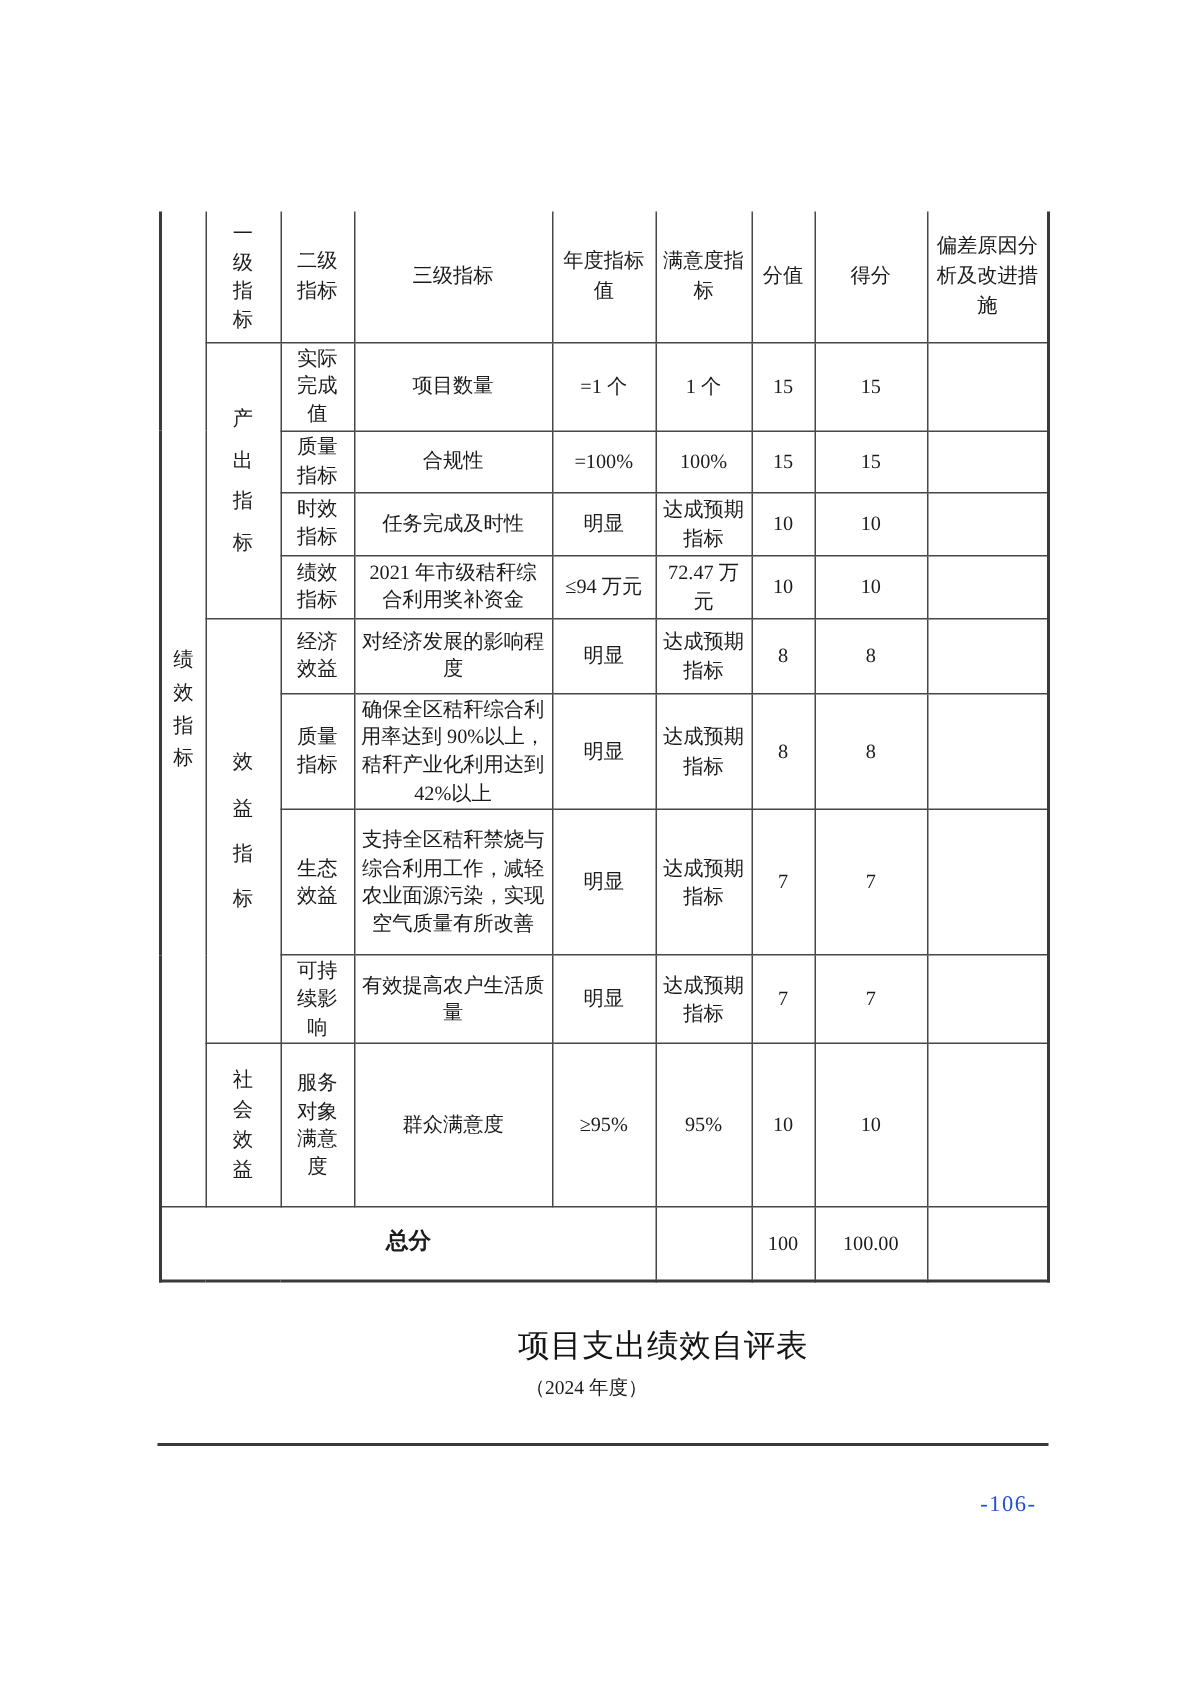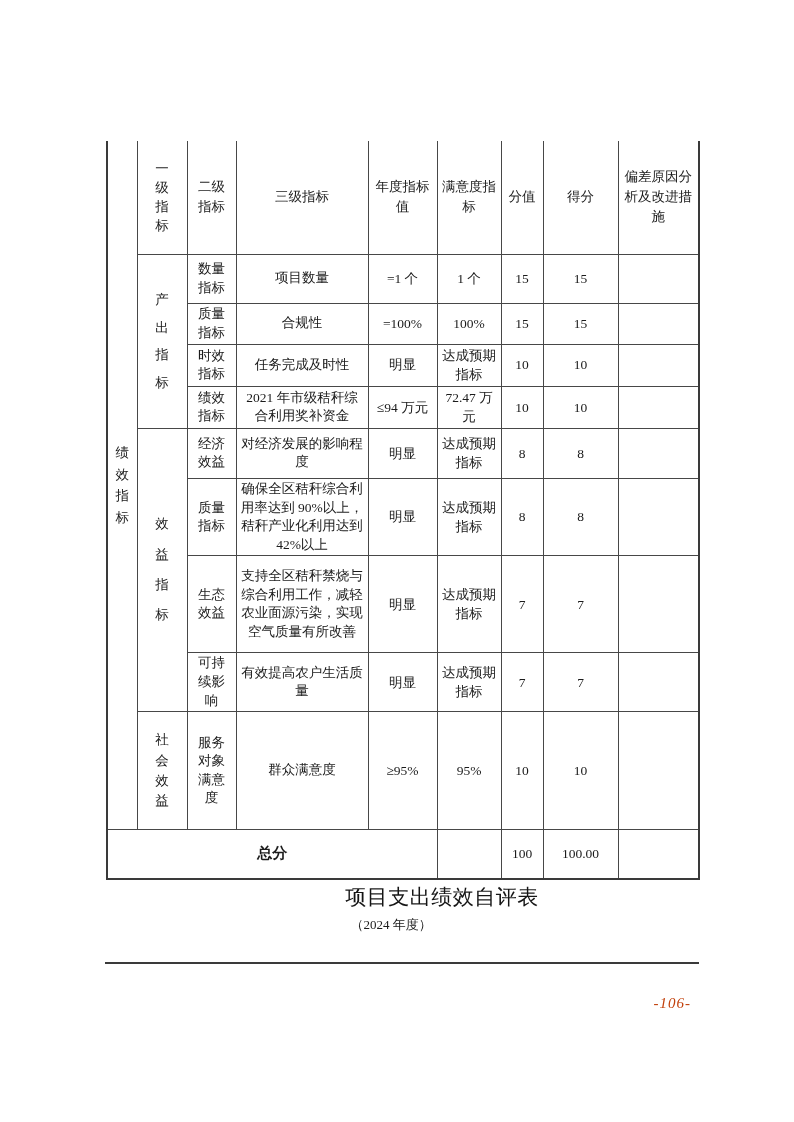--- a/index.html
+++ b/index.html
@@ -15,21 +15,21 @@
     border-left:2px solid #3a3a3a;border-right:2px solid #3a3a3a;
     border-bottom:2px solid #3a3a3a;border-top:none;
   }
   .eval td,.eval th{
     border:1px solid #474747;font-weight:normal;text-align:center;
     vertical-align:middle;padding:1px 4px;overflow:hidden;
   }
   tr.hdr>td, tr.hdr>th{border-top:none;}
   th.boxed{border-top:1.5px solid #474747;}
   
-  .vcol{width:1.15em;margin:17px auto;line-height:1.6;}
+  .vcol{width:1.15em;margin:4px auto;line-height:1.6;}
   .vh{line-height:1.42;}
   .sp20{line-height:2.05;}
   .sp22{line-height:2.25;}
   .sp15{line-height:1.5;}
   
   .col-l2{padding:1px 8px;line-height:1.38;}
   .col-l3{text-align:left;padding:1px 6px;line-height:1.38;margin-left:28px;}
   .col-target{padding:1px 9px;}
   .col-actual{padding:1px 10px;}
   .col-score{padding:1px 2px;}
@@ -48,21 +48,21 @@
   .doc-subtitle{
     position:absolute;top:916px;left:-6px;width:794px;text-align:center;
     font-size:13px;color:#1b1b1b;
   }
   .divider{
     position:absolute;top:962px;left:105px;width:594px;height:0;
     border-top:2px solid #3a3a3a;
   }
   .page-number{
     position:absolute;top:995px;right:103px;
-    font-size:15px;letter-spacing:1px;color:#c2410c;font-style:italic;
+    font-size:15px;letter-spacing:1px;color:#1d4ed8;
   }
 </style>
 </head>
 <body>
 
 <div class="page">
 
   <table class="eval">
     <colgroup>
       <col style="width:30px">
@@ -90,21 +90,21 @@
       <th class="th-actual">满意度指标</th>
       <th class="th-score">分值</th>
       <th>得分</th>
       <th class="th-dev">偏差原因分析及改进措施</th>
     </tr>
 
     <tr style="height:49px">
       <td rowspan="4">
         <div class="vcol sp20">产出指标</div>
       </td>
-      <td class="col-l2">数量指标</td>
+      <td class="col-l2">实际完成值</td>
       <td class="col-l3">项目数量</td>
       <td class="col-target">=1 个</td>
       <td class="col-actual">1 个</td>
       <td class="col-score">15</td>
       <td>15</td>
       <td></td>
     </tr>
     <tr style="height:41px">
       <td class="col-l2">质量指标</td>
       <td class="col-l3">合规性</td>

